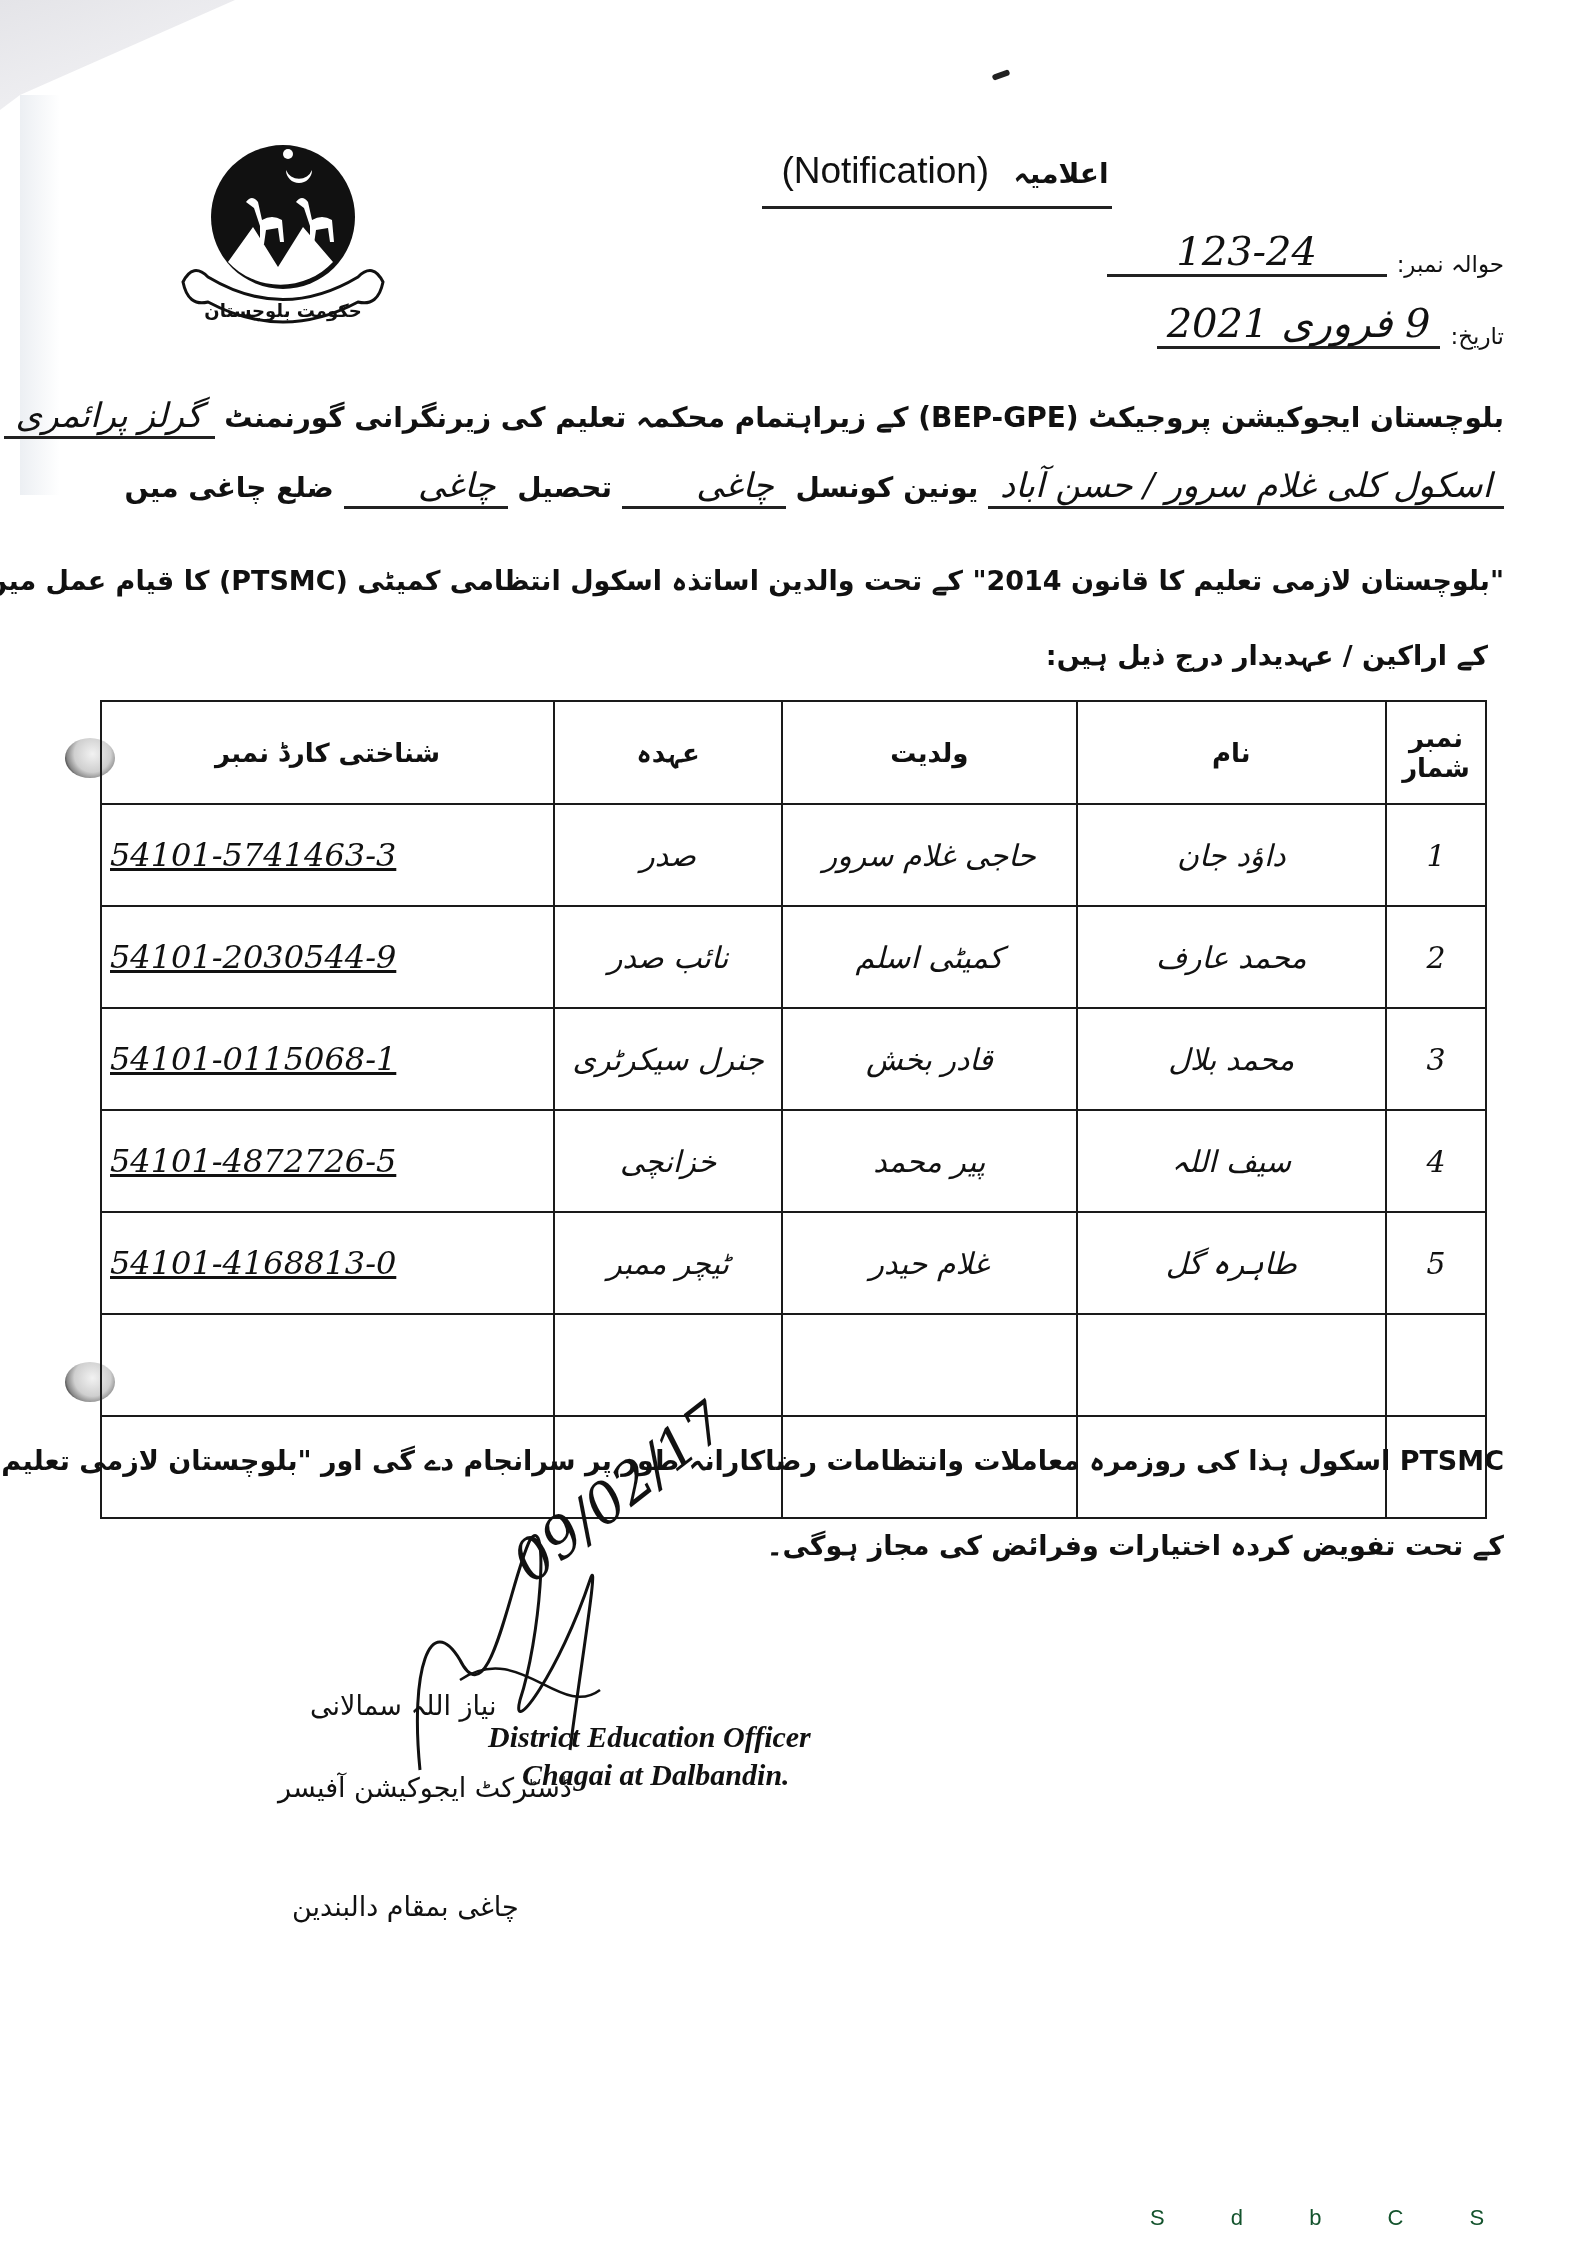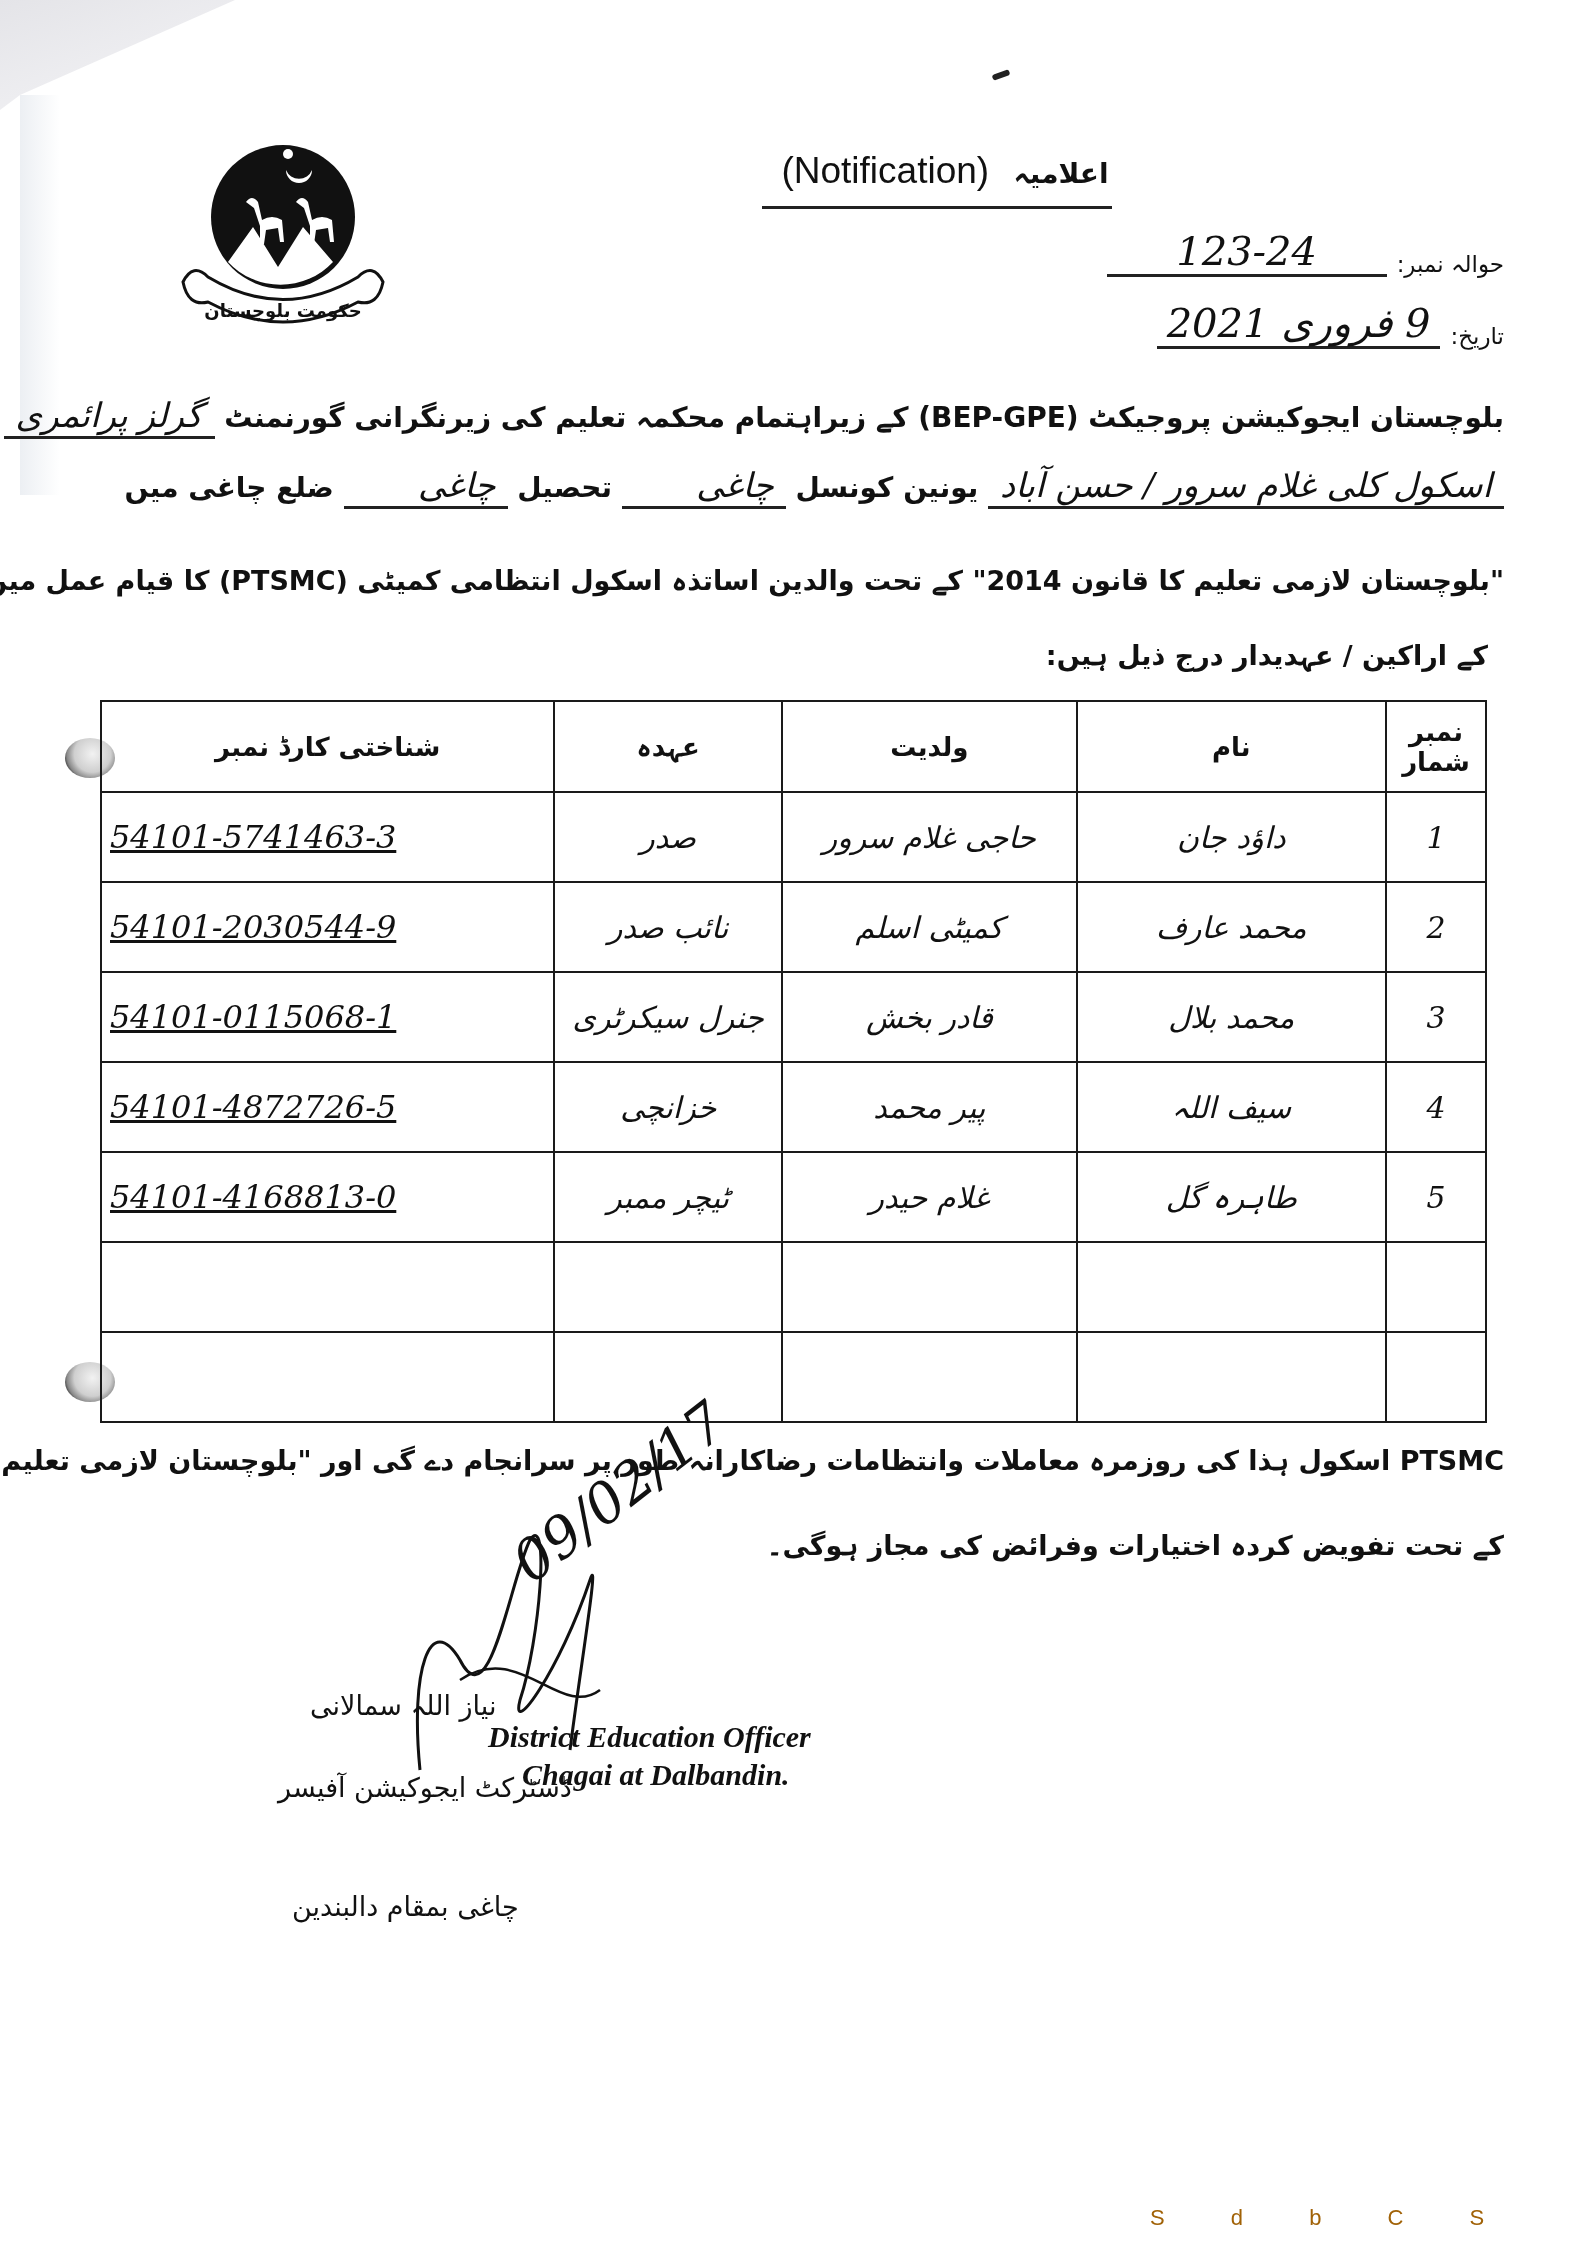--- a/index.html
+++ b/index.html
@@ -27,36 +27,36 @@
   .title-line { position:absolute; left:762px; top:206px; width:350px; height:3px; background:#222; }
 
   .ref-row { position:absolute; right:78px; direction:rtl; display:flex; align-items:flex-end; gap:10px; }
   .ref-label { font-size:23px; font-weight:normal; }
   .ref-val { font-family:"DejaVu Serif", serif; font-style:italic; font-size:40px; border-bottom:3px solid #222; min-width:260px; text-align:center; direction:ltr; padding:0 10px; }
 
   .para { position:absolute; direction:rtl; font-size:28px; font-weight:bold; line-height:1.2; white-space:nowrap; }
   .hand { font-family:"DejaVu Serif", serif; font-style:italic; font-weight:normal; font-size:34px; border-bottom:3px solid #222; display:inline-block; padding:0 12px; }
 
   table.members { position:absolute; left:100px; top:700px; width:1387px; border-collapse:collapse; direction:rtl; }
-  table.members th, table.members td { border:2.5px solid #1a1a1a; text-align:center; padding:8px; }
+  table.members th, table.members td { border:2.5px solid #1a1a1a; text-align:center; padding:14px; }
   table.members th { height:73px; font-size:26px; font-weight:bold; }
   table.members td { height:72px; font-family:"DejaVu Serif", serif; font-style:italic; font-size:30px; }
   table.members td.cnic { text-align:left; direction:ltr; padding-left:8px; font-size:32px; text-decoration:underline; }
   table.members tr.blank td { height:72px; }
 
   .hole { position:absolute; left:65px; width:50px; height:40px; border-radius:50%;
           background:radial-gradient(circle at 55% 40%,#f2f2f2 0%,#cfcfcf 50%,#888 70%,#111 85%); }
 
   .sig-area { position:absolute; left:400px; top:1520px; width:420px; height:260px; }
   .sig-date { position:absolute; left:540px; top:1530px; font-family:"DejaVu Serif", serif; font-style:italic; font-size:56px; transform:rotate(-38deg); transform-origin:left bottom; }
 
   .officer-en { position:absolute; left:488px; top:1718px; font-family:"Liberation Serif", serif; font-style:italic; font-weight:bold; font-size:30px; line-height:1.25; }
   .officer-ur { position:absolute; direction:rtl; font-size:27px; white-space:nowrap; }
 
-  .footer-faded { position:absolute; left:1150px; top:2205px; font-family:"Liberation Sans", sans-serif; font-size:22px; color:#a16207; letter-spacing:30px; }
+  .footer-faded { position:absolute; left:1150px; top:2205px; font-family:"Liberation Sans", sans-serif; font-size:22px; color:#14532d; letter-spacing:30px; }
 </style>
 </head>
 <body>
 
 <div class="scan-fold"></div>
 <div class="scan-edge"></div>
 <div class="mark-top"></div>
 
 <svg class="emblem" viewBox="0 0 230 215">
   <circle cx="115" cy="85" r="72" fill="#111"></circle>

